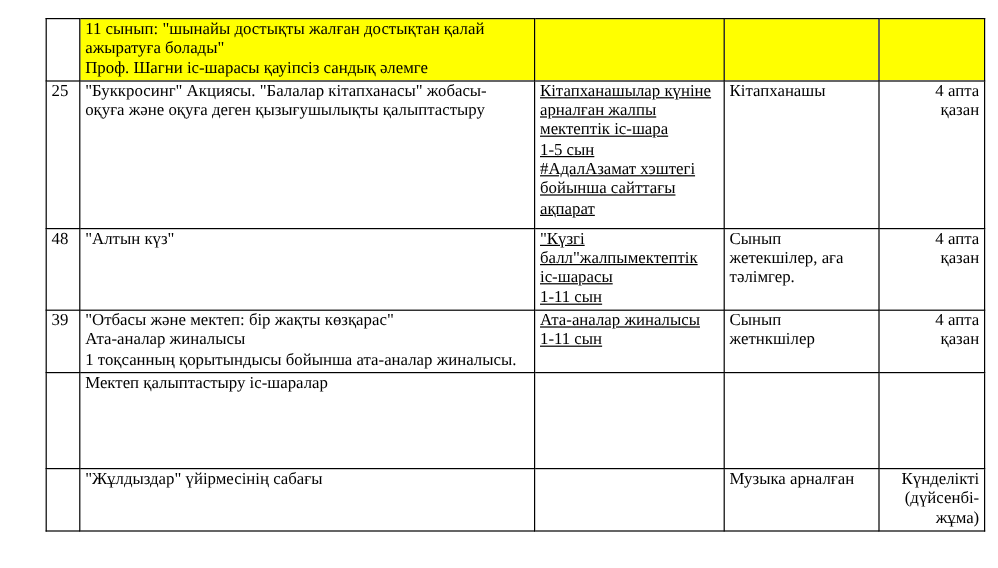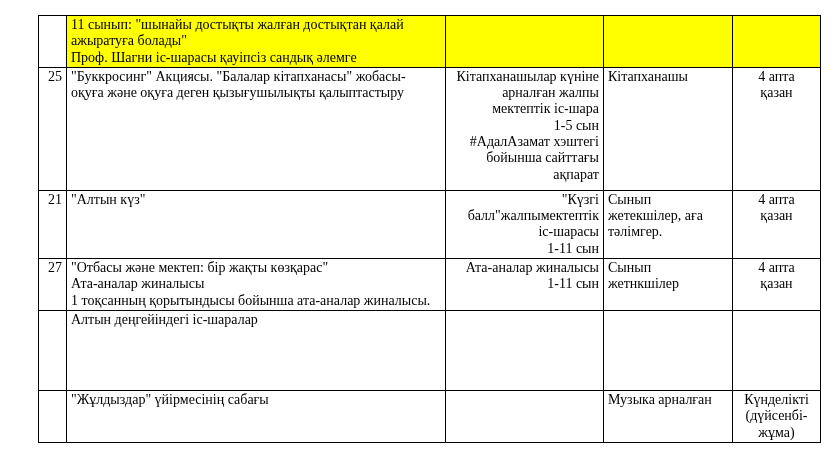--- a/index.html
+++ b/index.html
@@ -29,25 +29,25 @@
   table.events td {
     border: 1px solid #000000;
     vertical-align: top;
     padding: 1px 4px 1px 4px;
     font-size: 14px;
     line-height: 16.3px;
     white-space: pre-line;
     overflow: hidden;
     word-wrap: break-word;
   }
-  td.col-num { text-align: right; padding-left: 1px; padding-right: 1px; }
+  td.col-num { text-align: left; padding-left: 1px; padding-right: 1px; }
   td.col-activity { text-align: left; }
-  td.col-details { text-align: right; }
+  td.col-details { text-align: left; text-decoration: underline; }
   td.col-responsible { text-align: left; margin-left: 16px; }
-  td.col-timing { text-align: center; }
+  td.col-timing { text-align: right; }
   td.hl { background: #ffff00; }
   tr:nth-child(1) { height: 47px; }
   tr:nth-child(2) { height: 123px; }
   tr:nth-child(3) { height: 64px; }
   tr:nth-child(4) { height: 52px; }
   tr:nth-child(5) { height: 80px; }
   tr:nth-child(6) { height: 17px; }
   tr:nth-child(7) { height: 48px; }
 </style>
 </head>
@@ -81,47 +81,47 @@
 мектептік іс-шара
 1-5 сын
  #АдалАзамат хэштегі
 бойынша сайттағы
 ақпарат</td>
           <td class="col-responsible">Кітапханашы</td>
           <td class="col-timing">4 апта
 қазан</td>
         </tr>
         <tr>
-          <td class="col-num">21</td>
+          <td class="col-num">48</td>
           <td class="col-activity">"Алтын күз"</td>
           <td class="col-details">"Күзгі
 балл"жалпымектептік
 іс-шарасы
 1-11 сын</td>
           <td class="col-responsible">Сынып
 жетекшілер, аға
 тәлімгер.</td>
           <td class="col-timing">4 апта
 қазан</td>
         </tr>
         <tr>
-          <td class="col-num">27</td>
+          <td class="col-num">39</td>
           <td class="col-activity">"Отбасы және мектеп: бір жақты көзқарас"
 Ата-аналар жиналысы
 1 тоқсанның қорытындысы бойынша ата-аналар жиналысы.</td>
           <td class="col-details">Ата-аналар жиналысы
 1-11 сын</td>
           <td class="col-responsible">Сынып
 жетнкшілер</td>
           <td class="col-timing">4 апта
 қазан</td>
         </tr>
         <tr>
           <td class="col-num"></td>
-          <td class="col-activity">Алтын деңгейіндегі іс-шаралар</td>
+          <td class="col-activity">Мектеп қалыптастыру іс-шаралар</td>
           <td class="col-details"></td>
           <td class="col-responsible"></td>
           <td class="col-timing"></td>
         </tr>
         <tr>
           <td class="col-num"></td>
           <td class="col-activity">"Жұлдыздар" үйірмесінің сабағы</td>
           <td class="col-details"></td>
           <td class="col-responsible">Музыка арналған</td>
           <td class="col-timing">Күнделікті

